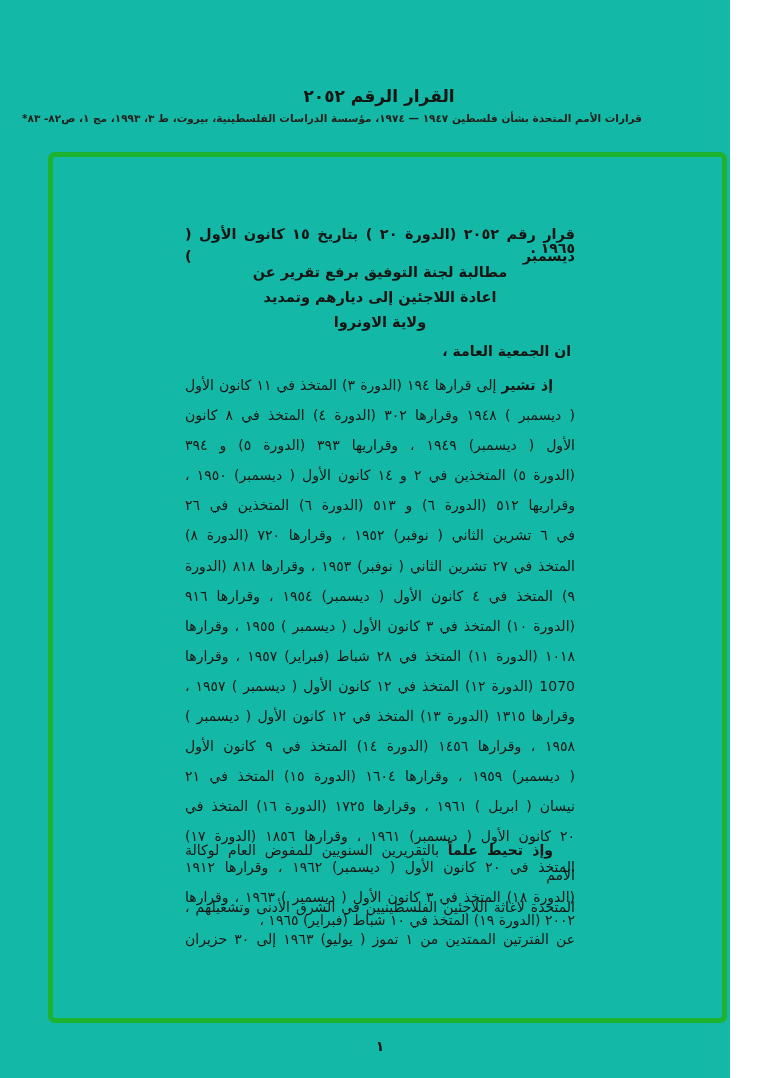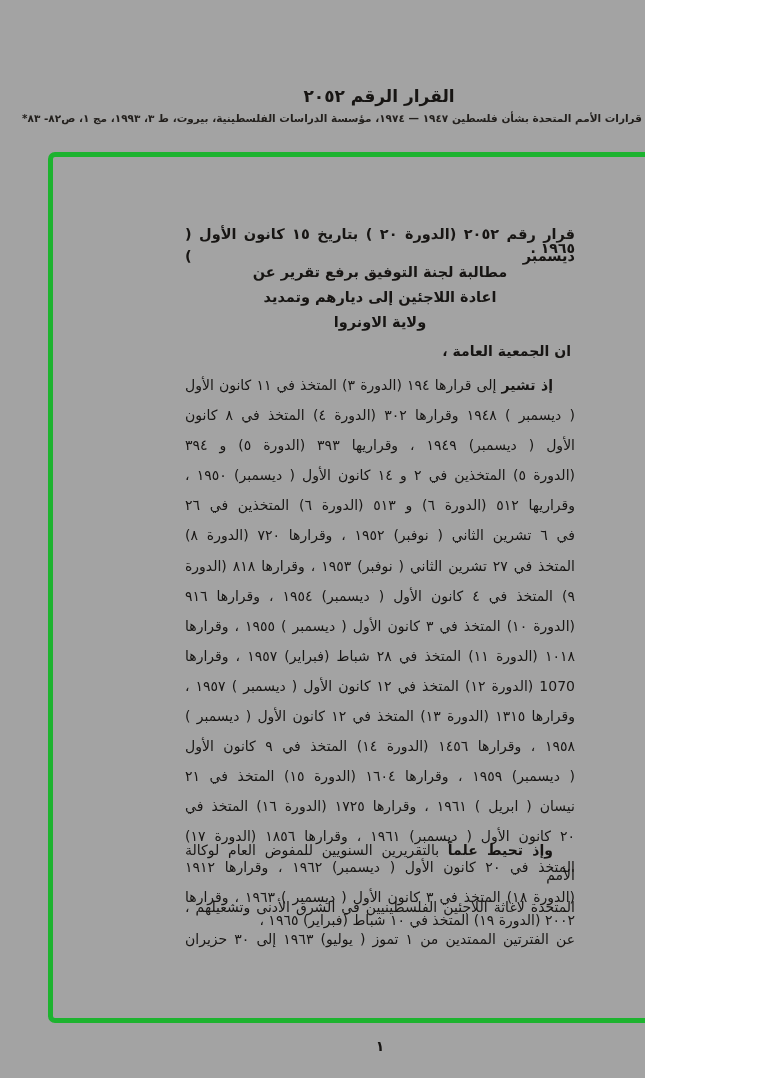--- a/index.html
+++ b/index.html
@@ -1,20 +1,20 @@
 <!DOCTYPE html>
 <html lang="ar"><head>
 <meta charset="utf-8">
 <style>
   html, body { margin: 0; padding: 0; background: #ffffff; }
   .page {
     position: relative;
-    width: 645px;
+    width: 730px;
     height: 1078px;
-    background: #a3a3a3;
+    background: #14b8a6;
     font-family: "DejaVu Sans", sans-serif;
     color: #171513;
     overflow: hidden;
   }
   .abs { position: absolute; }
   .rtl { direction: rtl; }
   .col { left: 185px; width: 390px; }
 
   
   .hdr-title {

